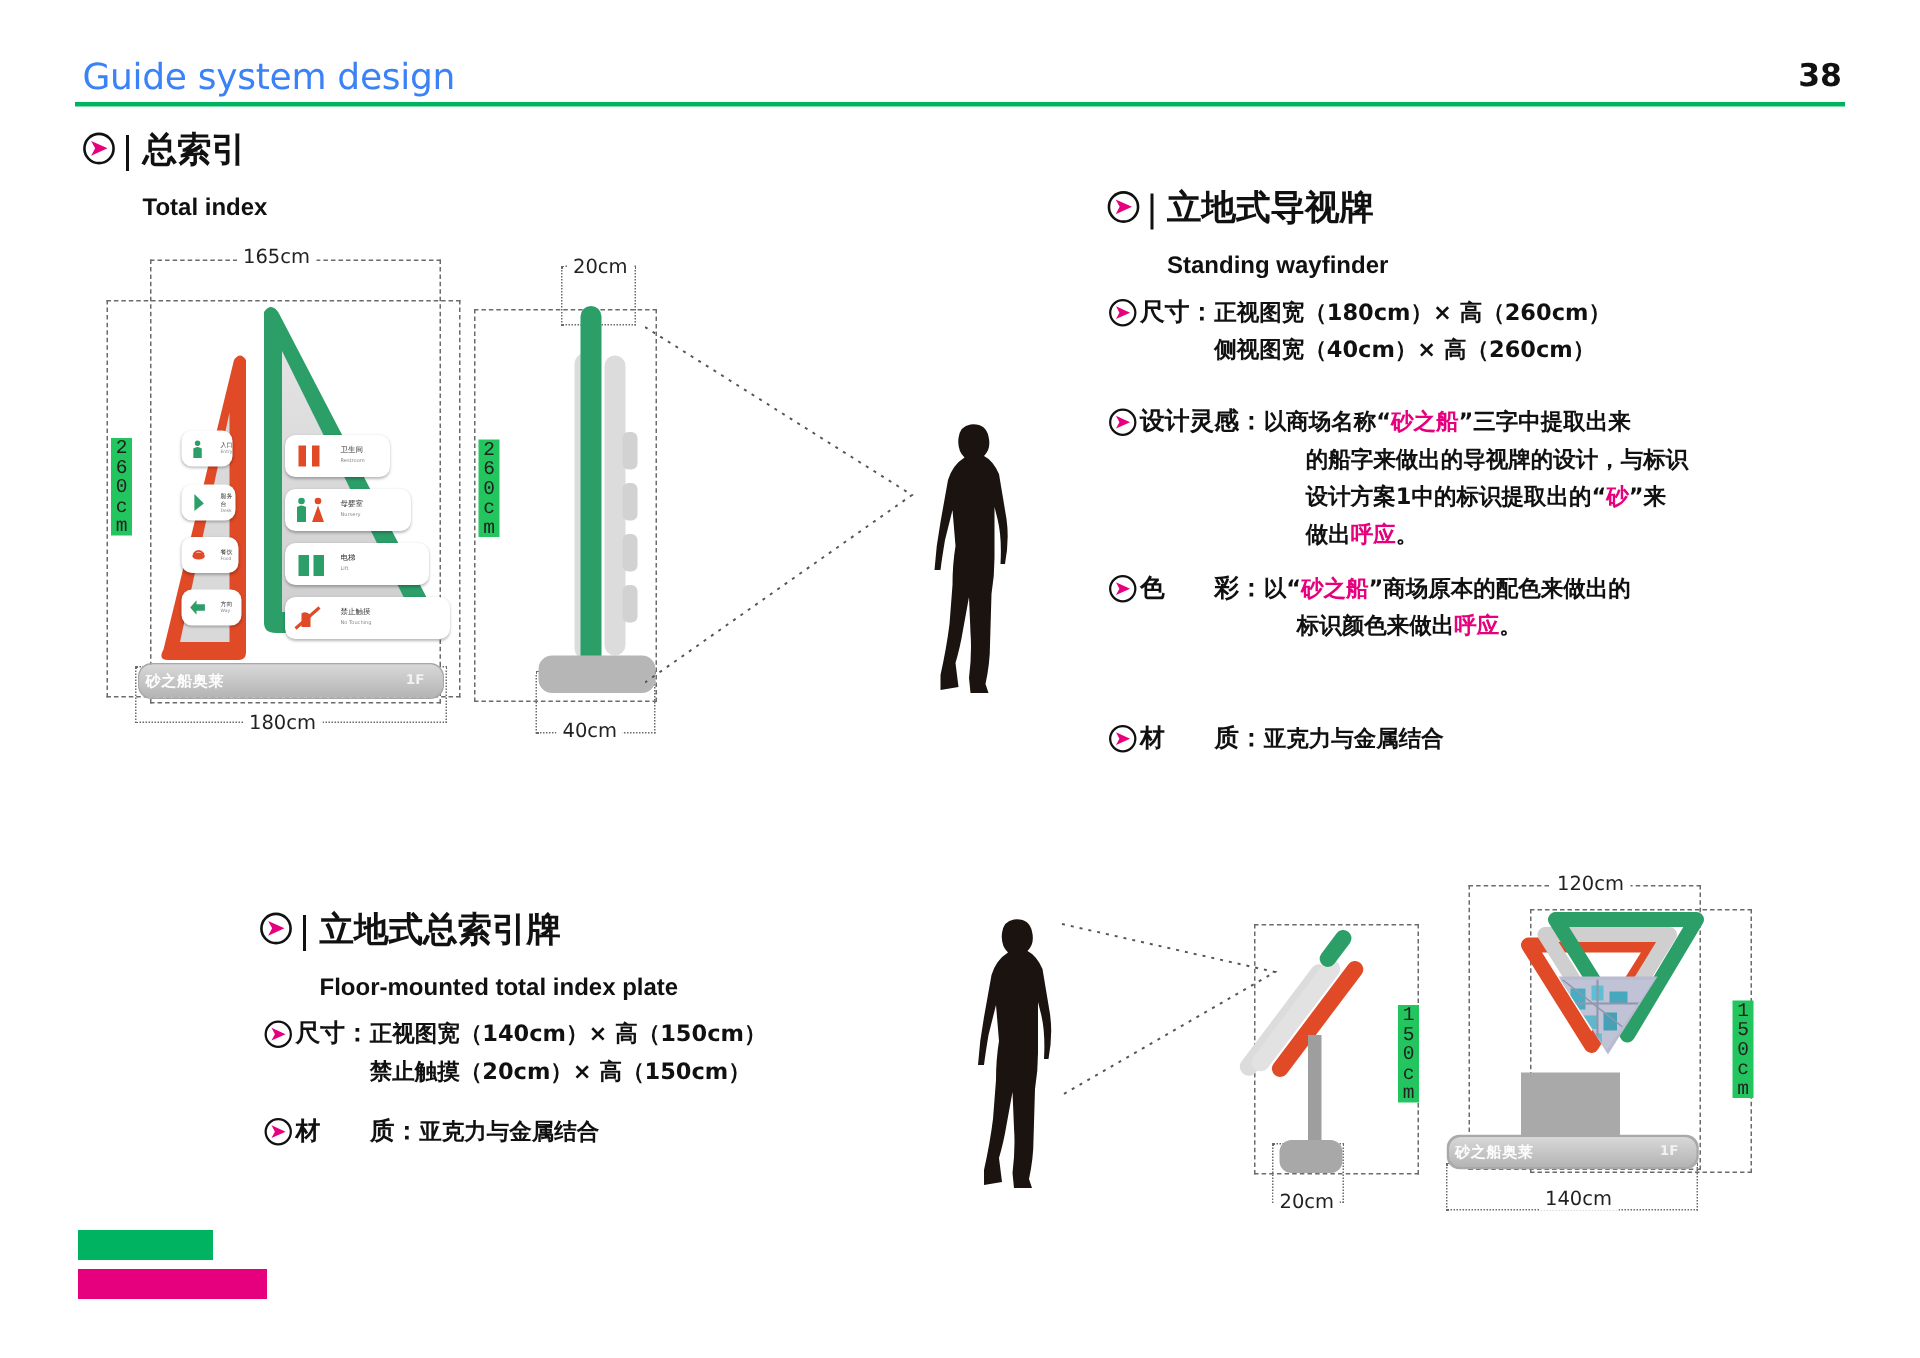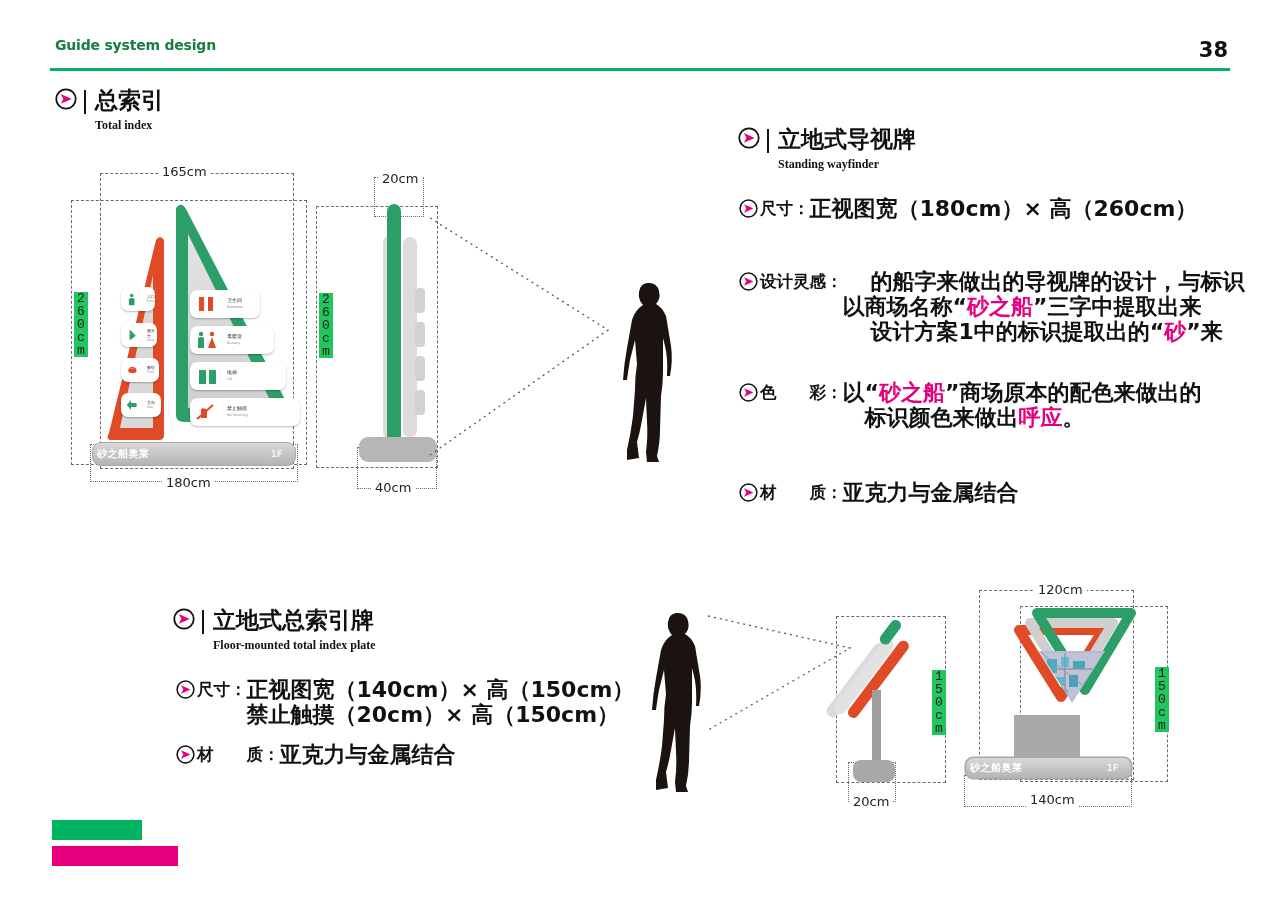--- a/index.html
+++ b/index.html
@@ -7,21 +7,21 @@
     width: 1280px; height: 905px;
     background: #ffffff;
     font-family: "Liberation Sans", "DejaVu Sans", sans-serif;
     overflow: hidden;
   }
   #page { position: relative; width: 1280px; height: 905px; background:#fff; }
 
   
   .hdr-title {
     position:absolute; left:55px; top:37px;
-    font-size:14px; font-weight:bold; color:#15803d;
+    font-size:24px; font-weight:normal; color:#3b82f6;
     letter-spacing:-0.2px;
     font-family:"DejaVu Sans","Liberation Sans",sans-serif;
   }
   .hdr-page {
     position:absolute; right:52px; top:38px;
     font-size:21px; font-weight:bold; color:#111;
     font-family:"DejaVu Sans","Liberation Sans",sans-serif;
   }
   .hdr-rule {
     position:absolute; left:50px; top:68px; width:1180px; height:3px;
@@ -36,35 +36,35 @@
   .sec-head { position:absolute; display:flex; align-items:flex-start; }
   .sec-head .bar {
     width:2px; height:24px; background:#111; margin:2px 9px 0 7px; flex:0 0 auto;
   }
   .sec-cn {
     font-size:23px; font-weight:bold; color:#111; line-height:25px;
     font-family:"DejaVu Sans","Liberation Sans",sans-serif;
     white-space:nowrap;
   }
   .sec-en {
-    font-size:12px; font-weight:bold; color:#111; line-height:24px; margin-top:0;
-    font-family:Liberation Serif, serif;
+    font-size:16px; font-weight:bold; color:#111; line-height:24px; margin-top:14px;
+    font-family:Liberation Sans, sans-serif;
     white-space:nowrap;
   }
 
   
   .spec-row { display:flex; align-items:flex-start; margin-bottom:4px; }
   .spec-row .bullet { margin-top:3px; margin-right:2px; }
   .spec-label {
     font-size:16.5px; font-weight:bold; color:#111; white-space:nowrap;
     font-family:Liberation Sans, sans-serif;
     line-height:25px;
   }
   .spec-body {
-    font-size:22px; font-weight:bold; color:#111; line-height:25px;
+    font-size:15px; font-weight:bold; color:#111; line-height:25px;
     font-family:"DejaVu Sans","Liberation Sans",sans-serif;
   }
   .spec-body .ln { display:block; white-space:nowrap; }
   .hl { color:#e6007e; }
   .dash-box { position:absolute; border:1.3px dashed #6b6b6b; }
   .dot-box  { position:absolute; border:1.3px dotted #6b6b6b; }
 
   .dim {
     position:absolute; font-size:13px; color:#222; background:#fff;
     padding:0 4px; white-space:nowrap;
@@ -273,35 +273,37 @@
 
   <div style="position:absolute; left:739px; top:196px;">
     <div class="spec-row">
       <svg class="bullet" viewBox="0 0 24 24">
         <circle cx="12" cy="12" r="10.6" fill="#fff" stroke="#111" stroke-width="1.9"></circle>
         <path d="M6.3 6.6 L18.2 11.9 L6.3 17.3 L9.2 11.9 Z" fill="#e6007e"></path>
       </svg>
       <div class="spec-label">尺寸：</div>
       <div class="spec-body">
         <span class="ln">正视图宽（180cm）× 高（260cm）</span>
+        <span class="ln">侧视图宽（40cm）× 高（260cm）</span>
       </div>
     </div>
   </div>
 
   <div style="position:absolute; left:739px; top:269px;">
     <div class="spec-row">
       <svg class="bullet" viewBox="0 0 24 24">
         <circle cx="12" cy="12" r="10.6" fill="#fff" stroke="#111" stroke-width="1.9"></circle>
         <path d="M6.3 6.6 L18.2 11.9 L6.3 17.3 L9.2 11.9 Z" fill="#e6007e"></path>
       </svg>
       <div class="spec-label">设计灵感：</div>
       <div class="spec-body">
+        <span class="ln">以商场名称“<span class="hl">砂之船</span>”三字中提取出来</span>
         <span class="ln" style="padding-left:28px;">的船字来做出的导视牌的设计，与标识</span>
-        <span class="ln">以商场名称“<span class="hl">砂之船</span>”三字中提取出来</span>
         <span class="ln" style="padding-left:28px;">设计方案1中的标识提取出的“<span class="hl">砂</span>”来</span>
+        <span class="ln" style="padding-left:28px;">做出<span class="hl">呼应</span>。</span>
       </div>
     </div>
   </div>
 
   <div style="position:absolute; left:739px; top:380px;">
     <div class="spec-row">
       <svg class="bullet" viewBox="0 0 24 24">
         <circle cx="12" cy="12" r="10.6" fill="#fff" stroke="#111" stroke-width="1.9"></circle>
         <path d="M6.3 6.6 L18.2 11.9 L6.3 17.3 L9.2 11.9 Z" fill="#e6007e"></path>
       </svg>

